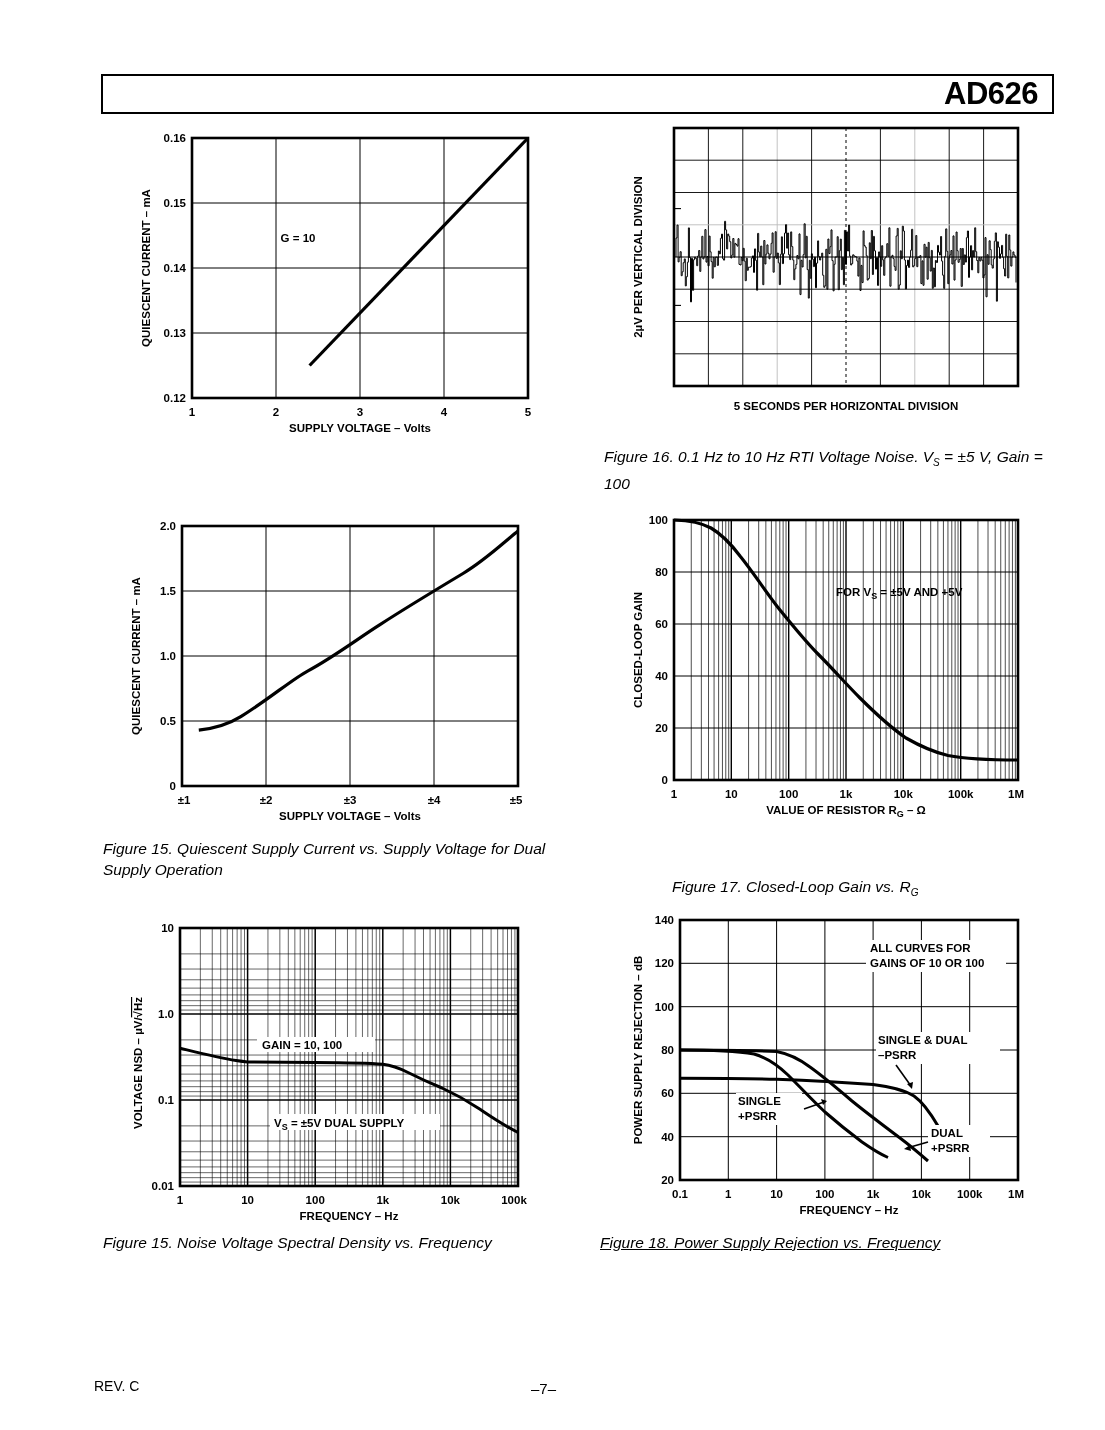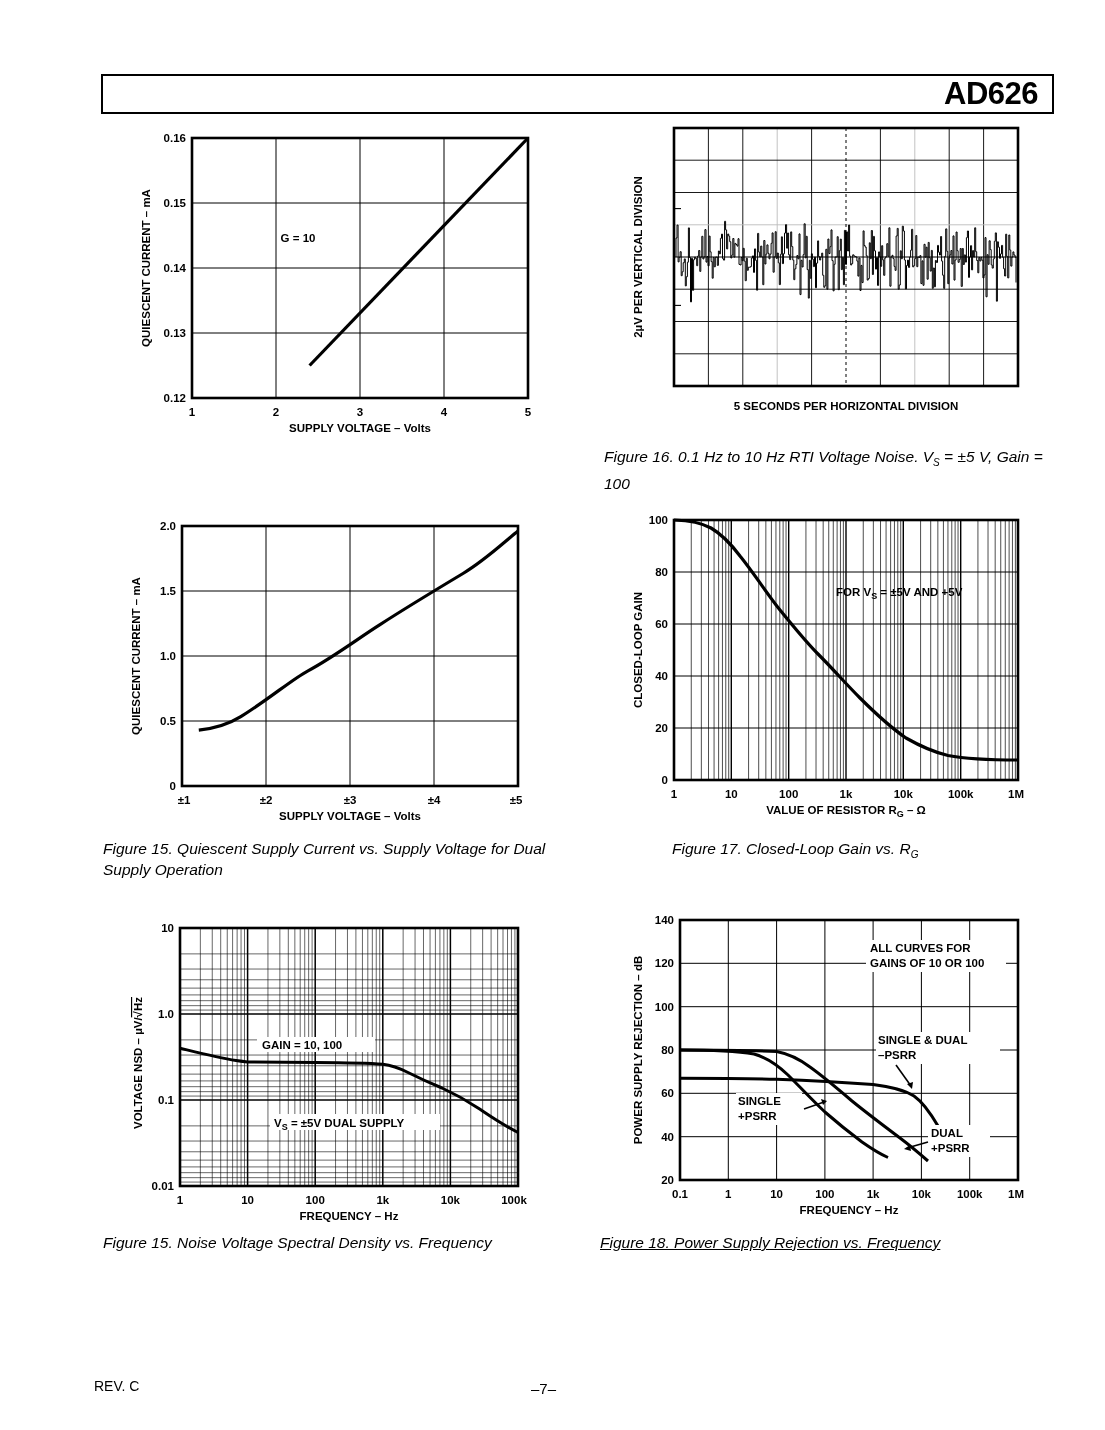--- a/index.html
+++ b/index.html
@@ -237,21 +237,21 @@
       <text class="tick" x="160.7" y="286" text-anchor="middle">100</text>
       <text class="tick" x="218" y="286" text-anchor="middle">1k</text>
       <text class="tick" x="275.3" y="286" text-anchor="middle">10k</text>
       <text class="tick" x="332.7" y="286" text-anchor="middle">100k</text>
       <text class="tick" x="388" y="286" text-anchor="middle">1M</text>
       <text class="axlabel" x="14" y="138" text-anchor="middle" transform="rotate(-90 14 138)">CLOSED-LOOP GAIN</text>
       <text class="axlabel" x="218" y="302" text-anchor="middle"><tspan>VALUE OF RESISTOR R</tspan><tspan dy="3" font-size="9">G</tspan><tspan dy="-3"> – Ω</tspan></text>
       <text class="anno" x="208" y="84" text-anchor="start"><tspan>FOR V</tspan><tspan dy="3" font-size="9">S</tspan><tspan dy="-3"> = ±5V AND +5V</tspan></text>
     </svg>
   </div>
-  <div class="caption" style="left:672px;top:838px;width:420px;">
+  <div class="caption" style="left:672px;top:876px;width:420px;">
     <span>Figure 17.  Closed-Loop Gain vs. R</span><sub>G</sub>
   </div>
 
   <div class="fig" style="left:118px;top:918px;">
     <svg width="420" height="300" viewBox="0 0 420 300">
 
       <g id="fig15-minor" stroke="#000" stroke-width="0.6">
           <line x1="82.34962770688513" y1="10" x2="82.34962770688513" y2="268"></line>
           <line x1="94.25339681904919" y1="10" x2="94.25339681904919" y2="268"></line>
           <line x1="102.69925541377026" y1="10" x2="102.69925541377026" y2="268"></line>

